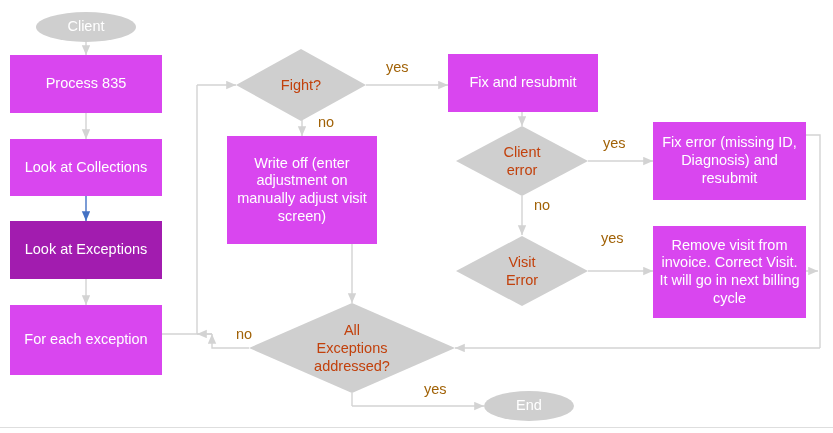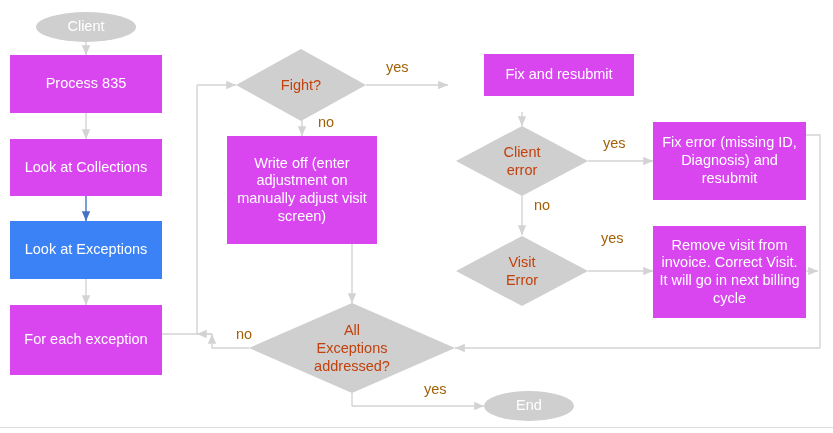--- a/index.html
+++ b/index.html
@@ -38,21 +38,21 @@
   .node .label {
     display: block;
     padding: 0 6px;
     white-space: pre-line;
   }
   .proc {
     background: #d946ef;
     font-size: 14.5px;
   }
   .proc-accent {
-    background: #3b82f6;
+    background: #a21caf;
     font-size: 14.5px;
     align-items: center;
   }
   .terminator {
     background: #cfcfcf;
     border-radius: 50%;
     font-size: 14.5px;
   }
   .decision-wrap {
     position: absolute;
@@ -175,21 +175,21 @@
 
   <div class="decision-wrap" style="left:236px; top:49px; width:130px; height:72px;">
     <div class="decision-shape"></div>
     <div class="decision-text">Fight?</div>
   </div>
 
   <div class="node proc" style="left:227px; top:136px; width:150px; height:108px;">
     <span class="label">Write off (enter adjustment on manually adjust visit screen)</span>
   </div>
 
-  <div class="node proc" style="left:448px; top:54px; width:150px; height:42px;margin-left:36px;">
+  <div class="node proc" style="left:448px; top:54px; width:150px; height:58px;">
     <span class="label">Fix and resubmit</span>
   </div>
 
   <div class="decision-wrap" style="left:456px; top:126px; width:132px; height:70px;">
     <div class="decision-shape"></div>
     <div class="decision-text">Client
 error</div>
   </div>
 
   <div class="decision-wrap" style="left:456px; top:236px; width:132px; height:70px;">

